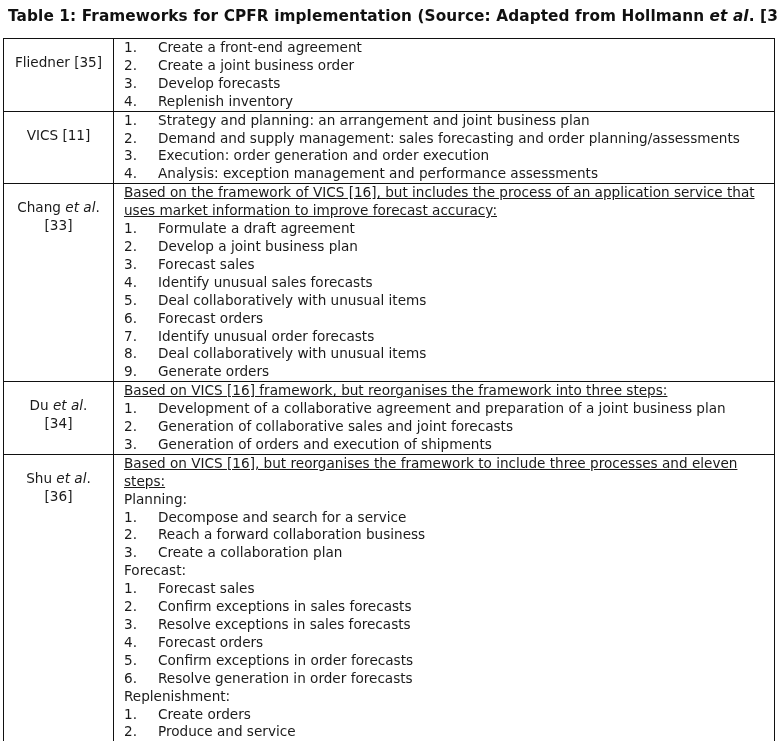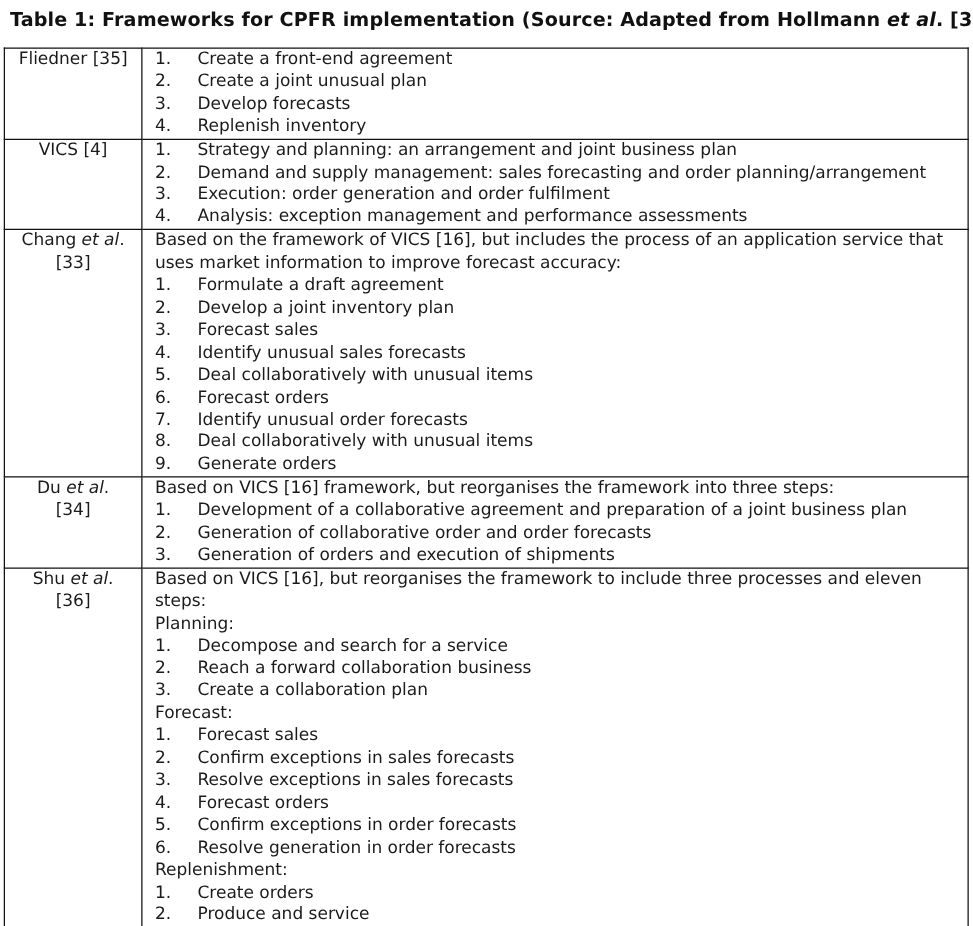--- a/index.html
+++ b/index.html
@@ -3,94 +3,94 @@
 <meta charset="utf-8">
 <style>
   html, body { margin: 0; padding: 0; background: #ffffff; }
   body { width: 778px; height: 741px; position: relative; overflow: hidden;
          font-family: "DejaVu Sans", sans-serif; color: #1a1a1a; }
   .caption { position: absolute; left: 8px; top: 7px; font-size: 15.3px; font-weight: bold;
              letter-spacing: 0.1px; white-space: nowrap; color: #111; }
   .caption i { font-weight: bold; }
   table { position: absolute; left: 3px; top: 38px; width: 772px; border-collapse: collapse; }
   td { border: 1.5px solid #111; vertical-align: top; font-size: 13.6px; line-height: 17.9px; padding: 0; }
-  td.ref { width: 109px; text-align: center; padding-top: 0px; }
+  td.ref { width: 109px; text-align: center; padding-top: 15px; }
   td.body { padding-left: 10px; padding-right: 4px; }
   .line { white-space: nowrap; }
   .item { display: flex; white-space: nowrap; }
   .num { width: 34px; flex: none; }
-  .intro { white-space: normal; }
+  .intro { white-space: normal; text-decoration: underline; }
 </style>
 </head>
 <body>
 
 <div class="caption"><span>Table 1: Frameworks for CPFR implementation (Source: Adapted from Hollmann </span><i>et al</i><span>. [3])</span></div>
 
 <table>
   <tbody id="tbody">
       <tr>
         <td class="ref">
           <div><span>Fliedner [35]</span><i></i><span></span></div>
         </td>
         <td class="body">
           <div class="item">
             <span class="num">1.</span>
             <span>Create a front-end agreement</span>
           </div>
           <div class="item">
             <span class="num">2.</span>
-            <span>Create a joint unusual plan</span>
+            <span>Create a joint business order</span>
           </div>
           <div class="item">
             <span class="num">3.</span>
             <span>Develop forecasts</span>
           </div>
           <div class="item">
             <span class="num">4.</span>
             <span>Replenish inventory</span>
           </div>
         </td>
       </tr>
       <tr>
         <td class="ref">
-          <div><span>VICS [4]</span><i></i><span></span></div>
+          <div><span>VICS [11]</span><i></i><span></span></div>
         </td>
         <td class="body">
           <div class="item">
             <span class="num">1.</span>
             <span>Strategy and planning: an arrangement and joint business plan</span>
           </div>
           <div class="item">
             <span class="num">2.</span>
-            <span>Demand and supply management: sales forecasting and order planning/arrangement</span>
+            <span>Demand and supply management: sales forecasting and order planning/assessments</span>
           </div>
           <div class="item">
             <span class="num">3.</span>
-            <span>Execution: order generation and order fulfilment</span>
+            <span>Execution: order generation and order execution</span>
           </div>
           <div class="item">
             <span class="num">4.</span>
             <span>Analysis: exception management and performance assessments</span>
           </div>
         </td>
       </tr>
       <tr>
         <td class="ref">
           <div><span>Chang </span><i>et al</i><span>.</span></div>
           <div>[33]</div>
         </td>
         <td class="body">
           <div class="intro">Based on the framework of VICS [16], but includes the process of an application service that uses market information to improve forecast accuracy:</div>
           <div class="item">
             <span class="num">1.</span>
             <span>Formulate a draft agreement</span>
           </div>
           <div class="item">
             <span class="num">2.</span>
-            <span>Develop a joint inventory plan</span>
+            <span>Develop a joint business plan</span>
           </div>
           <div class="item">
             <span class="num">3.</span>
             <span>Forecast sales</span>
           </div>
           <div class="item">
             <span class="num">4.</span>
             <span>Identify unusual sales forecasts</span>
           </div>
           <div class="item">
@@ -121,21 +121,21 @@
           <div>[34]</div>
         </td>
         <td class="body">
           <div class="intro">Based on VICS [16] framework, but reorganises the framework into three steps:</div>
           <div class="item">
             <span class="num">1.</span>
             <span>Development of a collaborative agreement and preparation of a joint business plan</span>
           </div>
           <div class="item">
             <span class="num">2.</span>
-            <span>Generation of collaborative order and order forecasts</span>
+            <span>Generation of collaborative sales and joint forecasts</span>
           </div>
           <div class="item">
             <span class="num">3.</span>
             <span>Generation of orders and execution of shipments</span>
           </div>
         </td>
       </tr>
       <tr>
         <td class="ref">
           <div><span>Shu </span><i>et al</i><span>.</span></div>

